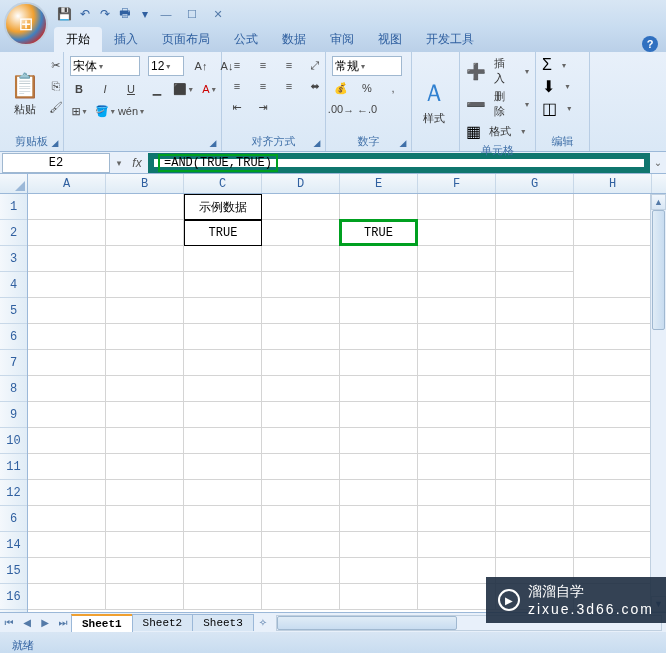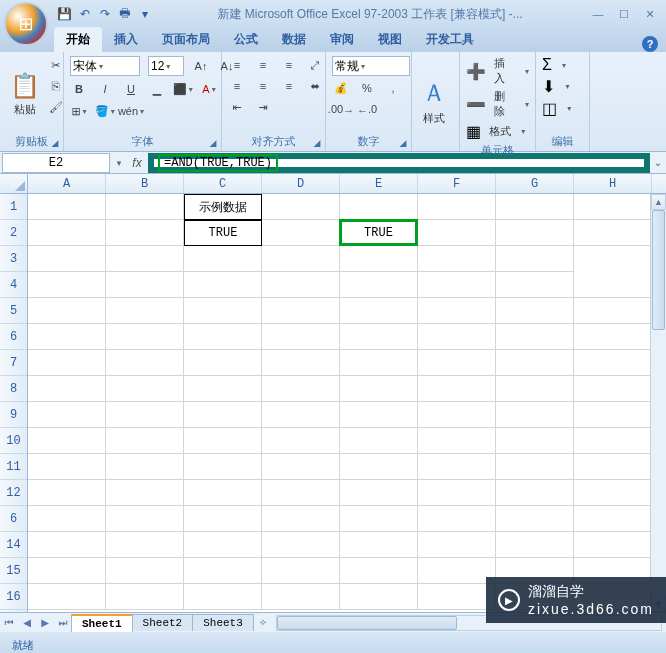--- a/index.html
+++ b/index.html
@@ -9,21 +9,21 @@
 .titlebar { height: 28px; background: linear-gradient(#d8e6f4,#c8dcf0); display: flex; align-items: center; padding: 0 4px; }
 .office-btn { width: 44px; height: 44px; border-radius: 50%; background: radial-gradient(circle at 30% 30%, #fff, #f0a030 40%, #4080c0 60%, #c03030 80%); border: 2px solid #c0d0e0; position: absolute; top: 2px; left: 4px; z-index: 10; display:flex; align-items:center; justify-content:center; font-size:18px; color:#fff; }
 .qat { margin-left: 52px; display: flex; gap: 2px; align-items: center; }
 .qat-btn { width: 18px; height: 18px; display: flex; align-items: center; justify-content: center; font-size: 12px; color: #3060a0; }
 .title-text { flex: 1; text-align: center; color: #547aa8; font-size: 12px; }
 .win-controls { display: flex; gap: 2px; }
 .win-btn { width: 24px; height: 18px; display: flex; align-items: center; justify-content: center; color: #547aa8; font-size: 11px; border: 1px solid transparent; }
 
 
 .tabs { height: 24px; background: linear-gradient(#c8dcf0,#bad0e8); display: flex; align-items: flex-end; padding-left: 54px; gap: 0; }
-.tab { padding: 4px 12px; font-size: 12px; color: #3060a0; cursor: pointer; border-radius: 4px 4px 0 0; font-weight: bold; }
+.tab { padding: 4px 12px; font-size: 12px; color: #3060a0; cursor: pointer; border-radius: 4px 4px 0 0; }
 .tab.active { background: #e8f0fa; color: #000; }
 .help-icon { margin-left: auto; margin-right: 8px; width: 16px; height: 16px; border-radius: 50%; background: #3070c0; color: #fff; display: flex; align-items: center; justify-content: center; font-size: 11px; font-weight: bold; }
 
 
 .ribbon { height: 100px; background: linear-gradient(#e8f0fa,#dae8f6); display: flex; border-bottom: 1px solid #9bb8d8; }
 .group { border-right: 1px solid #b8cde4; padding: 4px 6px 2px; display: flex; flex-direction: column; position: relative; }
 .group-label { font-size: 11px; color: #4070a8; text-align: center; margin-top: auto; padding-top: 2px; }
 .group-body { display: flex; gap: 3px; flex: 1; }
 .big-btn { display: flex; flex-direction: column; align-items: center; justify-content: center; gap: 2px; padding: 2px 4px; }
 .big-icon { font-size: 24px; }
@@ -87,21 +87,20 @@
 
 <div class="titlebar">
   <div class="office-btn">⊞</div>
   <div class="qat">
     <div class="qat-btn">💾</div>
     <div class="qat-btn">↶</div>
     <div class="qat-btn">↷</div>
     <div class="qat-btn">🖶</div>
     <div class="qat-btn">▾</div>
   </div>
-  <div class="title-text">新建 Microsoft Office Excel 97-2003 工作表 [兼容模式] -...</div>
   <div class="win-controls">
     <div class="win-btn">—</div>
     <div class="win-btn">☐</div>
     <div class="win-btn">✕</div>
   </div>
 </div>
 
 <div class="tabs">
   <div class="tab active">开始</div>
   <div class="tab">插入</div>
@@ -155,21 +154,20 @@
         <div class="small-btn">⬛<span class="drop">▾</span></div>
         <div class="small-btn" style="color:#c00">A<span class="drop">▾</span></div>
       </div>
       <div class="row">
         <div class="small-btn">⊞<span class="drop">▾</span></div>
         <div class="small-btn">🪣<span class="drop">▾</span></div>
         <div class="small-btn">wén<span class="drop">▾</span></div>
       </div>
     </div>
       </div>
-    <div class="group-label">字体</div>
     <div class="dialog-launcher">◢</div>
   </div>
 
   <div class="group" style="width:104px">
     <div class="group-body">
         <div class="col">
       <div class="row">
         <div class="small-btn">≡</div>
         <div class="small-btn">≡</div>
         <div class="small-btn">≡</div>
@@ -188,21 +186,21 @@
       </div>
     </div>
       </div>
     <div class="group-label">对齐方式</div>
     <div class="dialog-launcher">◢</div>
   </div>
 
   <div class="group" style="width:86px">
     <div class="group-body">
         <div class="col">
-      <div class="combo" style="width:78px">
+      <div class="combo" style="width:70px">
             <span>常规</span>
             <span class="drop">▾</span>
           </div>
       <div class="row">
         <div class="small-btn">💰</div>
         <div class="small-btn">%</div>
         <div class="small-btn">,</div>
       </div>
       <div class="row">
         <div class="small-btn">.00→</div>

